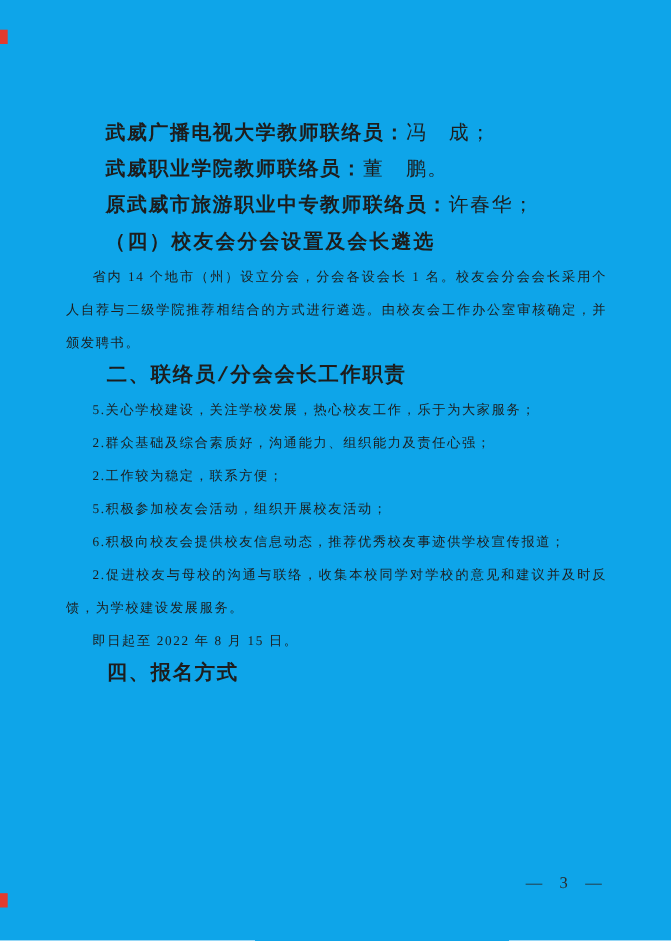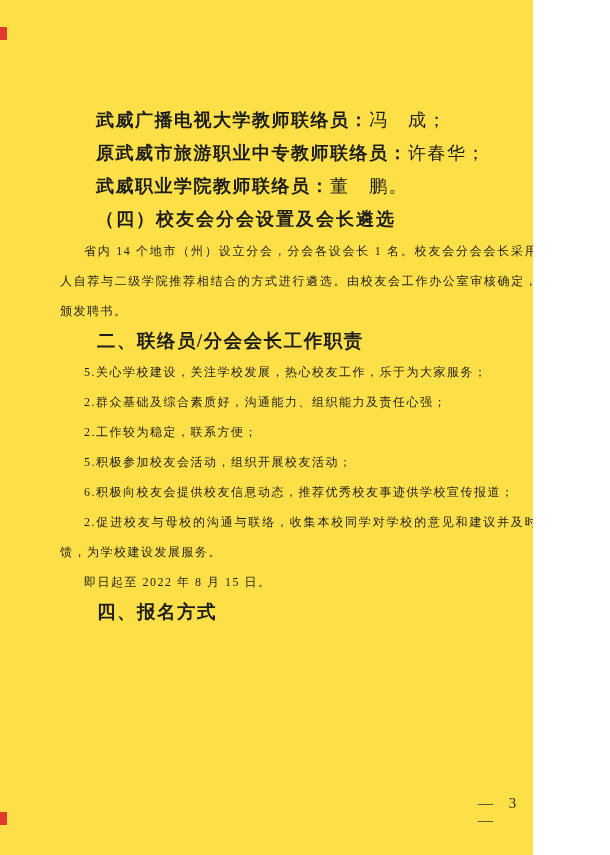--- a/index.html
+++ b/index.html
@@ -2,23 +2,23 @@
 <html lang="zh"><head>
 <meta charset="utf-8">
 <style>
   html, body {
     margin: 0;
     padding: 0;
     background: #ffffff;
   }
   .page {
     position: relative;
-    width: 533px;
+    width: 610px;
     height: 855px;
-    background: #fde047;
+    background: #0ea5e9;
     overflow: hidden;
     font-family: "Liberation Serif", serif;
     color: #1d1d1d;
   }
   .content {
     position: absolute;
     top: 104px;
     left: 60px;
     width: 492px;
   }
@@ -55,21 +55,21 @@
     text-align: justify;
     letter-spacing: 1.5px;
   }
   
   .heading-hei {
     margin: 0;
     font-size: 18.5px;
     line-height: 31px;
     text-indent: 2em;
     font-weight: 700;
-    font-family: Liberation Serif, serif;
+    font-family: Liberation Mono, monospace;
     letter-spacing: 1.5px;
   }
   .page-number {
     position: absolute;
     left: 478px;
     top: 795px;
     font-size: 15px;
     letter-spacing: 2px;
     word-spacing: 8px;
     color: #2a2a2a;
@@ -91,23 +91,23 @@
 
 <div class="page">
 
   <span class="edge-mark top"></span>
   <span class="edge-mark bottom"></span>
 
   <div class="content">
 
     <p class="liaison-line"><span class="liaison-label">武威广播电视大学教师联络员：</span><span class="liaison-name">冯　成；</span></p>
 
+    <p class="liaison-line"><span class="liaison-label">武威职业学院教师联络员：</span><span class="liaison-name">董　鹏。</span></p>
+
     <p class="liaison-line"><span class="liaison-label">原武威市旅游职业中专教师联络员：</span><span class="liaison-name">许春华；</span></p>
-
-    <p class="liaison-line"><span class="liaison-label">武威职业学院教师联络员：</span><span class="liaison-name">董　鹏。</span></p>
 
     <p class="heading-serif">（四）校友会分会设置及会长遴选</p>
 
     <p class="para">省内 14 个地市（州）设立分会，分会各设会长 1 名。校友会分会会长采用个人自荐与二级学院推荐相结合的方式进行遴选。由校友会工作办公室审核确定，并颁发聘书。</p>
 
     <p class="heading-hei">二、联络员/分会会长工作职责</p>
 
     <p class="para">5.关心学校建设，关注学校发展，热心校友工作，乐于为大家服务；</p>
     <p class="para">2.群众基础及综合素质好，沟通能力、组织能力及责任心强；</p>
     <p class="para">2.工作较为稳定，联系方便；</p>

